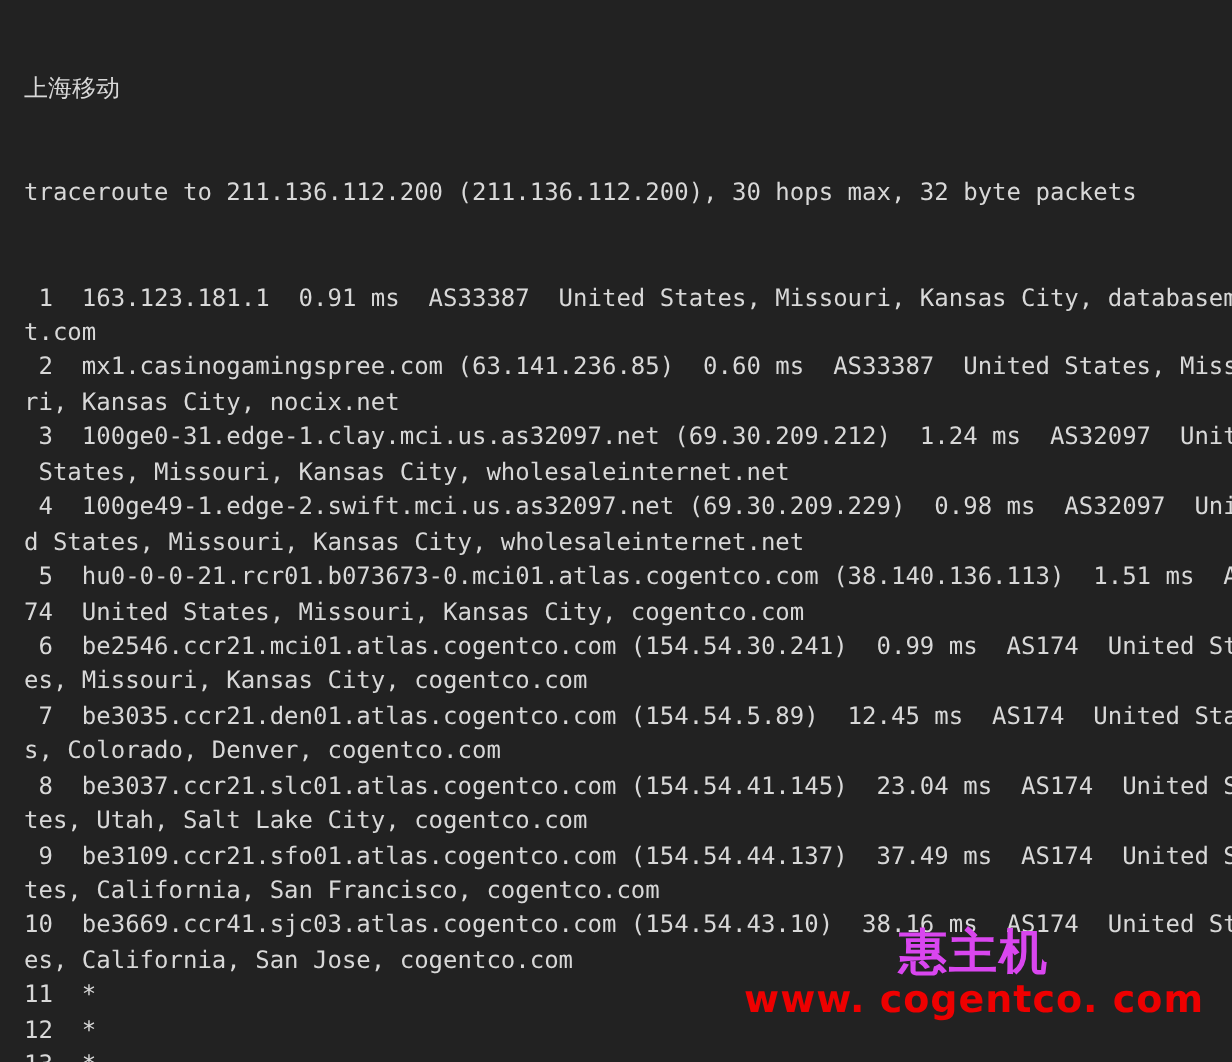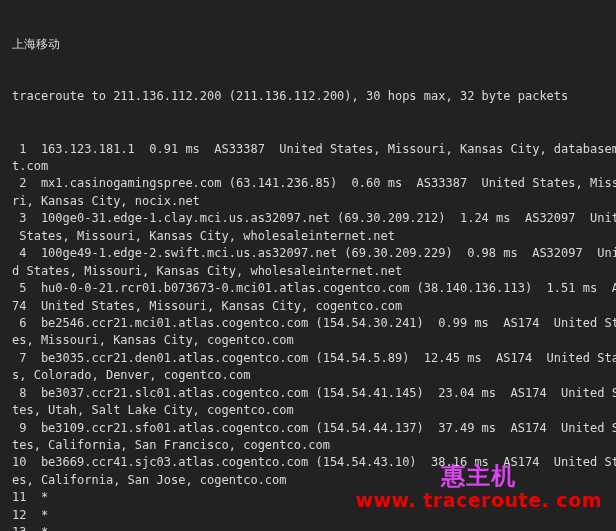--- a/index.html
+++ b/index.html
@@ -79,14 +79,14 @@
 <body>
 
 <div id="terminal">
   <div class="header-line">上海移动</div>
   <div class="tline">traceroute to 211.136.112.200 (211.136.112.200), 30 hops max, 32 byte packets</div>
   <div id="hop-lines"><div class="tline"> 1  163.123.181.1  0.91 ms  AS33387  United States, Missouri, Kansas City, databasemar</div><div class="tline">t.com</div><div class="tline"> 2  mx1.casinogamingspree.com (63.141.236.85)  0.60 ms  AS33387  United States, Missou</div><div class="tline">ri, Kansas City, nocix.net</div><div class="tline"> 3  100ge0-31.edge-1.clay.mci.us.as32097.net (69.30.209.212)  1.24 ms  AS32097  United</div><div class="tline"> States, Missouri, Kansas City, wholesaleinternet.net</div><div class="tline"> 4  100ge49-1.edge-2.swift.mci.us.as32097.net (69.30.209.229)  0.98 ms  AS32097  Unite</div><div class="tline">d States, Missouri, Kansas City, wholesaleinternet.net</div><div class="tline"> 5  hu0-0-0-21.rcr01.b073673-0.mci01.atlas.cogentco.com (38.140.136.113)  1.51 ms  AS1</div><div class="tline">74  United States, Missouri, Kansas City, cogentco.com</div><div class="tline"> 6  be2546.ccr21.mci01.atlas.cogentco.com (154.54.30.241)  0.99 ms  AS174  United Stat</div><div class="tline">es, Missouri, Kansas City, cogentco.com</div><div class="tline"> 7  be3035.ccr21.den01.atlas.cogentco.com (154.54.5.89)  12.45 ms  AS174  United State</div><div class="tline">s, Colorado, Denver, cogentco.com</div><div class="tline"> 8  be3037.ccr21.slc01.atlas.cogentco.com (154.54.41.145)  23.04 ms  AS174  United Sta</div><div class="tline">tes, Utah, Salt Lake City, cogentco.com</div><div class="tline"> 9  be3109.ccr21.sfo01.atlas.cogentco.com (154.54.44.137)  37.49 ms  AS174  United Sta</div><div class="tline">tes, California, San Francisco, cogentco.com</div><div class="tline">10  be3669.ccr41.sjc03.atlas.cogentco.com (154.54.43.10)  38.16 ms  AS174  United Stat</div><div class="tline">es, California, San Jose, cogentco.com</div><div class="tline">11  *</div><div class="tline">12  *</div><div class="tline">13  *</div></div>
 </div>
 
 <div id="watermark">
   <div id="wm-cn">惠主机</div>
-  <div id="wm-url">www. traceroute. com</div>
+  <div id="wm-url">www. cogentco. com</div>
 </div>
 
 </body></html>

